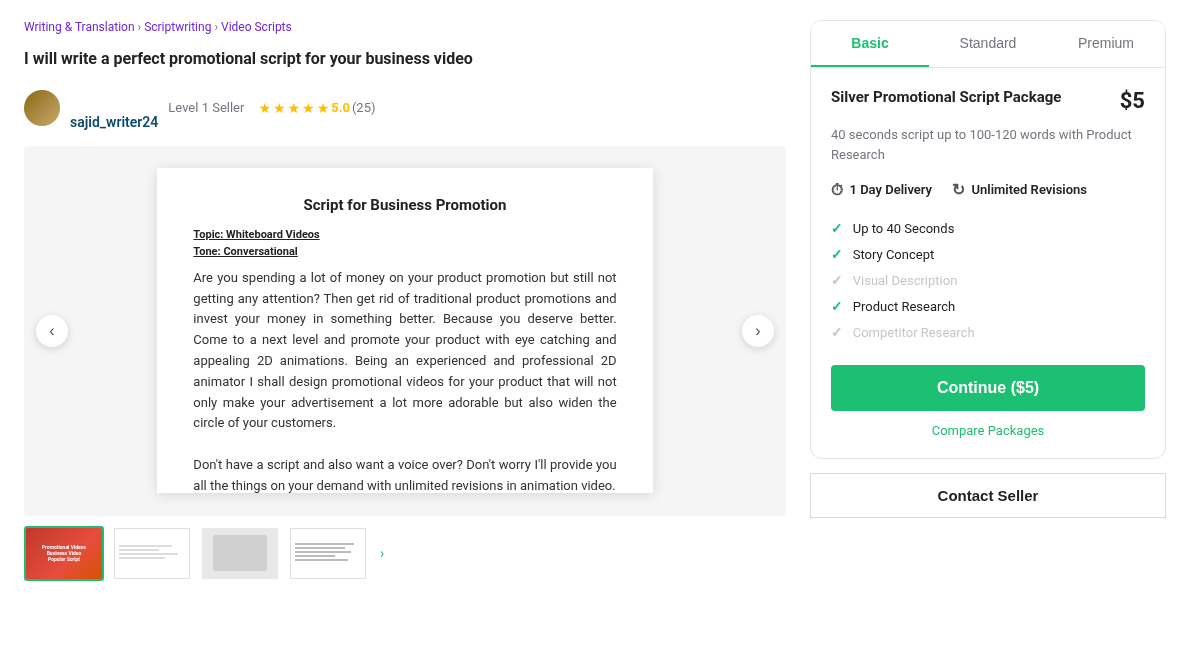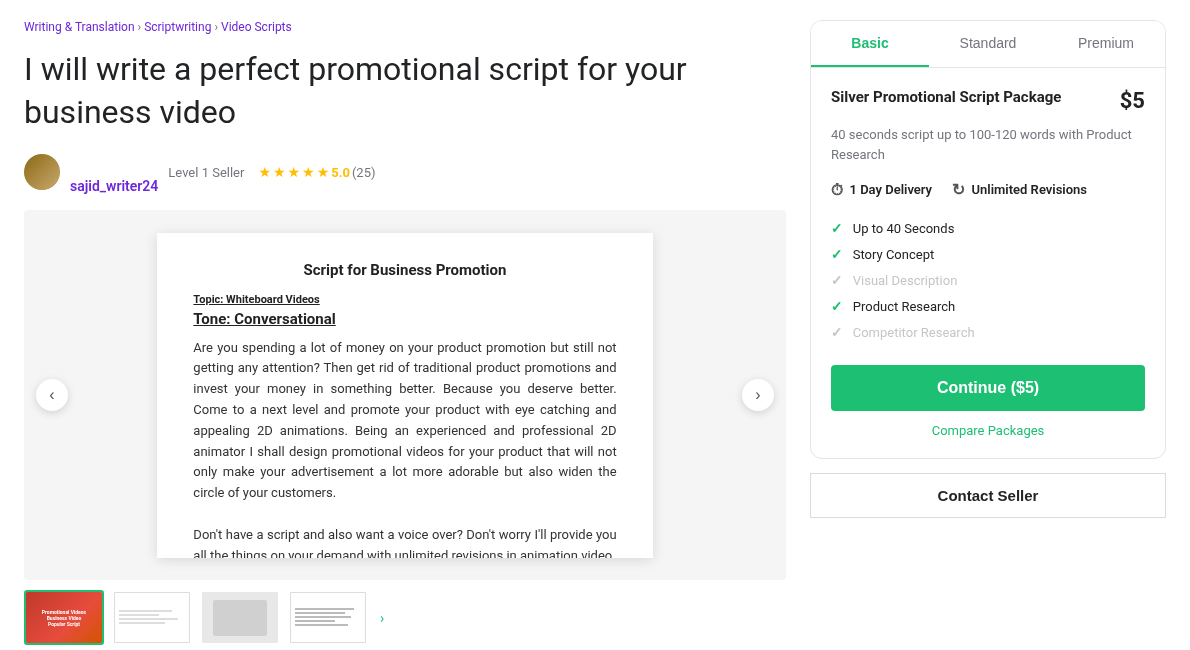--- a/index.html
+++ b/index.html
@@ -7,38 +7,38 @@
 
     .page-container { display: flex; gap: 24px; padding: 20px 24px; max-width: 1190px; margin: 0 auto; }
 
     
     .left-col { flex: 1; min-width: 0; }
 
     .breadcrumb { font-size: 12px; color: #1dbf73; margin-bottom: 14px; }
     .breadcrumb span { color: #74767e; }
     .breadcrumb a { color: #6d28d9; text-decoration: none; }
 
-    .gig-title { font-size: 32px; font-weight: 400; color: #222325; line-height: 1.35; margin-bottom: 16px; }
+    .gig-title { font-size: 16px; font-weight: 700; color: #222325; line-height: 1.35; margin-bottom: 16px; }
 
     .seller-info { display: flex; align-items: center; gap: 10px; margin-bottom: 16px; }
     .avatar { width: 36px; height: 36px; border-radius: 50%; background: #c8a96e; display: flex; align-items: center; justify-content: center; overflow: hidden; }
     .avatar-img { width: 36px; height: 36px; border-radius: 50%; background: linear-gradient(135deg, #8B6914 0%, #c8a96e 100%); }
-    .seller-name { color: #6d28d9; font-weight: 600; font-size: 14px; margin-top: 28px; }
+    .seller-name { color: #0c4a6e; font-weight: 600; font-size: 14px; margin-top: 28px; }
     .seller-level { color: #74767e; font-size: 13px; }
     .stars { display: flex; align-items: center; gap: 2px; margin-left: 4px; }
     .star { color: #ffbe00; font-size: 14px; }
     .rating-score { color: #ffbe00; font-weight: 700; font-size: 13px; }
     .rating-count { color: #74767e; font-size: 13px; }
 
     
     .gallery-main { position: relative; background: #f5f5f5; border-radius: 4px; overflow: hidden; height: 370px; display: flex; align-items: center; justify-content: center; margin-bottom: 10px; }
     .doc-preview { background: #fff; width: 65%; height: 88%; box-shadow: 0 2px 12px rgba(0,0,0,0.12); padding: 28px 36px; overflow: hidden; }
     .doc-title { font-size: 15px; font-weight: 700; text-align: center; margin-bottom: 14px; color: #222; }
     .doc-topic { font-size: 11px; font-weight: 700; text-decoration: underline; color: #222; margin-bottom: 4px; }
-    .doc-tone { font-size: 15px; font-weight: 700; text-decoration: underline; color: #222; margin-bottom: 10px; }
+    .doc-tone { font-size: 11px; font-weight: 700; text-decoration: underline; color: #222; margin-bottom: 10px; }
     .doc-body { font-size: 13px; color: #333; line-height: 1.6; text-align: justify; }
 
     .gallery-arrow { position: absolute; top: 50%; transform: translateY(-50%); width: 32px; height: 32px; background: #fff; border-radius: 50%; display: flex; align-items: center; justify-content: center; cursor: pointer; box-shadow: 0 2px 8px rgba(0,0,0,0.15); font-size: 16px; color: #555; z-index: 10; border: none; }
     .gallery-arrow-left { left: 12px; }
     .gallery-arrow-right { right: 12px; }
 
     .gallery-thumbnails { display: flex; gap: 8px; align-items: center; }
     .thumb { width: 80px; height: 55px; border-radius: 3px; overflow: hidden; cursor: pointer; border: 2px solid transparent; flex-shrink: 0; }
     .thumb.active { border-color: #1dbf73; }
     .thumb-inner { width: 100%; height: 100%; background: #e8e8e8; display: flex; align-items: center; justify-content: center; font-size: 7px; color: #888; overflow: hidden; }

